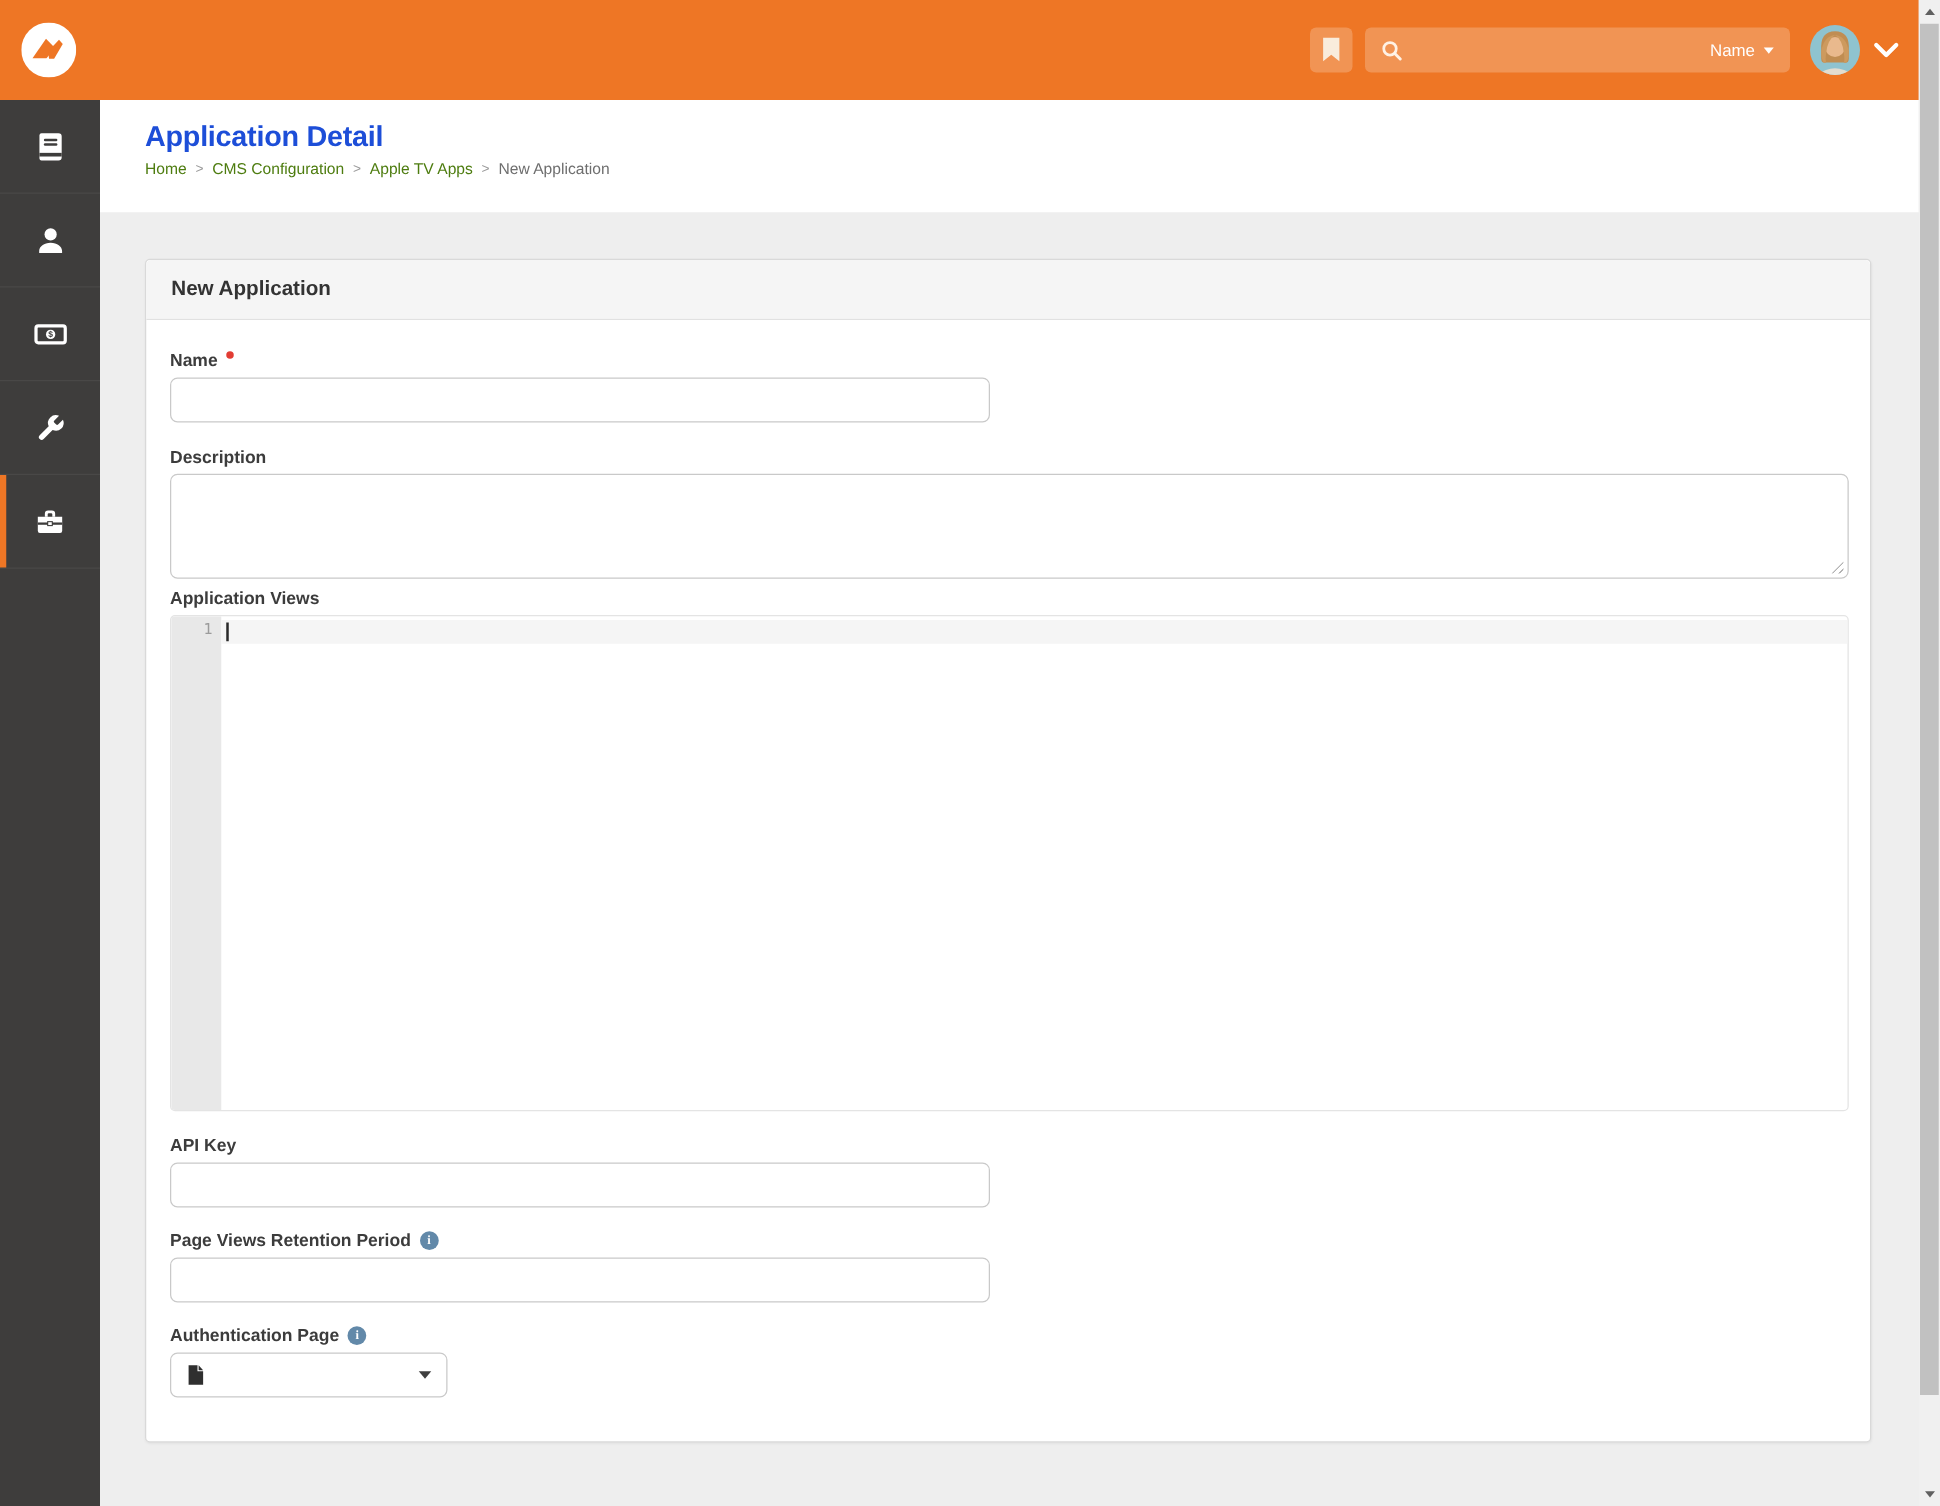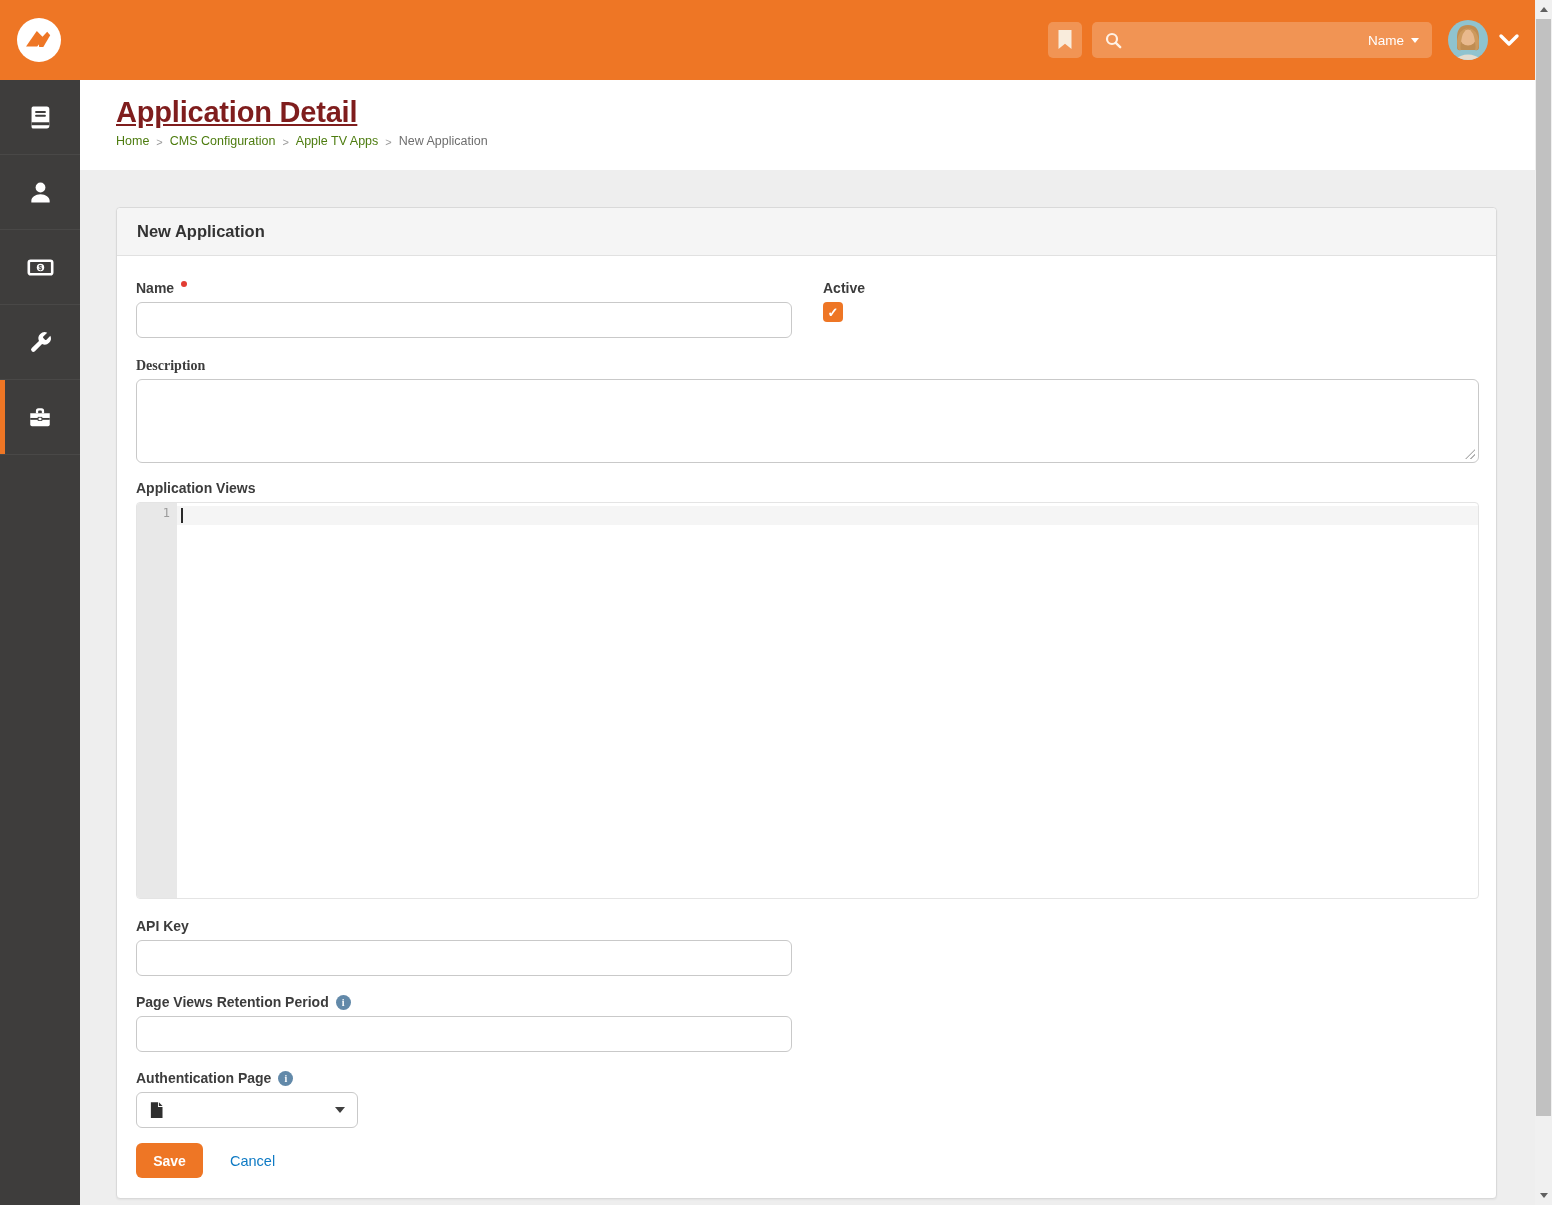--- a/index.html
+++ b/index.html
@@ -26,21 +26,21 @@
 
   
   .sidebar { position:absolute; top:80px; left:0; width:80px; bottom:0; background:#3e3d3c; z-index:4; }
   .side-item { height:75px; display:flex; align-items:center; justify-content:center;
     position:relative; border-bottom:1px solid rgba(255,255,255,.06); cursor:pointer; }
   .side-item.active::before { content:""; position:absolute; left:0; top:0; bottom:0; width:5px; background:#ee7625; }
 
   
   .page { position:absolute; left:80px; top:80px; right:17px; bottom:0; }
   .page-header { background:#fff; height:90px; padding:16px 0 0 36px; }
-  .page-title { font-size:29px; font-weight:700; color:#7f1d1d; letter-spacing:-.2px;text-decoration:underline; }
+  .page-title { font-size:23px; font-weight:700; color:#1d4ed8; letter-spacing:-.2px; }
   .breadcrumb { margin-top:5px; display:flex; align-items:center; gap:7px; font-size:12.5px; }
   .breadcrumb .crumb-link { color:#4d7c0f; cursor:pointer; text-decoration:none; }
   .breadcrumb .crumb-sep { color:#9a9a9a; font-size:11px; transform:translateY(.5px); }
   .breadcrumb .crumb-current { color:#6e6e6e; }
 
   .content { position:absolute; top:90px; left:0; right:0; bottom:0; background:#eee; padding:37px 38px 0 36px; }
 
   
   .panel { background:#fff; border:1px solid #d9d9d9; border-radius:4px; box-shadow:0 1px 2px rgba(0,0,0,.05); }
   .panel-heading { background:#f5f5f5; border-bottom:1px solid #e1e1e1; border-radius:4px 4px 0 0;
@@ -55,21 +55,21 @@
   .text-input { width:100%; height:36px; border:1px solid #c9c9c9; border-radius:6px;
     padding:6px 12px; font-size:14px; font-family:inherit; color:#333; background:#fff; outline:none; display:block; }
   .textarea-wrap { position:relative; }
   .text-area { width:100%; height:84px; border:1px solid #c9c9c9; border-radius:6px;
     padding:6px 12px; font-size:14px; font-family:inherit; color:#333; resize:none; display:block; outline:none; }
   .resize-grip { position:absolute; right:4px; bottom:4px; width:10px; height:10px;
     background:repeating-linear-gradient(135deg, transparent 0 2.5px, #b3b3b3 2.5px 4px);
     clip-path:polygon(100% 0, 100% 100%, 0 100%); pointer-events:none; }
 
   .mb20 { margin-bottom:20px; } .mb19 { margin-bottom:19px; }
-  .mb18 { margin-bottom:18px;font-family:Liberation Serif, serif; } .mb15 { margin-bottom:15px; }
+  .mb18 { margin-bottom:8px; } .mb15 { margin-bottom:15px; }
 
   
   .code-editor { height:397px; border:1px solid #e4e4e4; border-radius:4px; display:flex; overflow:hidden; background:#fff; cursor:text; }
   .gutter { width:40px; flex-shrink:0; background:#e8e8e8; text-align:right; padding:3px 7px 0 0;
     font-family:"DejaVu Sans Mono", monospace; font-size:12px; color:#9b9b9b; }
   .code-area { flex:1; padding-top:3px; }
   .active-line { height:19px; background:#f5f5f5; position:relative; }
   .cursor-bar { position:absolute; left:4px; top:2px; width:2px; height:15px; background:#2a2a2a; }
 
   
@@ -211,26 +211,20 @@
       <div class="panel-body">
 
         <div class="grid-2 mb20">
           <div>
             <div class="form-label">
               <span>Name</span>
               <span class="required-dot"></span>
             </div>
             <input class="text-input" type="text" value="" style="">
           </div>
-          <div>
-            <div class="form-label">
-              <span>Active</span>
-            </div>
-            <div class="checkbox checked"></div>
-          </div>
         </div>
 
         <div class="mb18">
           <div class="form-label">
             <span>Description</span>
           </div>
           <div class="textarea-wrap">
             <textarea class="text-area" style=""></textarea>
             <div class="resize-grip"></div>
           </div>
@@ -280,24 +274,20 @@
           <div class="picker">
             <svg width="15" height="18" viewBox="0 0 20 24">
               <path d="M2.5 1.5 H12 V8 H18 V22.5 H2.5 Z" fill="#2f2f2f"></path>
               <path d="M13.2 1.5 L18 6.8 H13.2 Z" fill="#2f2f2f"></path>
             </svg>
             <span class="picker-value"></span>
             <span class="caret-dark"></span>
           </div>
         </div>
 
-        <div class="actions">
-          <button class="btn-save">Save</button>
-          <a class="link-cancel">Cancel</a>
-        </div>
 
       </div>
     </div>
   </div>
 </div>
 
 <div class="scrollbar">
   <div class="sb-btn sb-up">
     <div class="tri-up"></div>
   </div>

